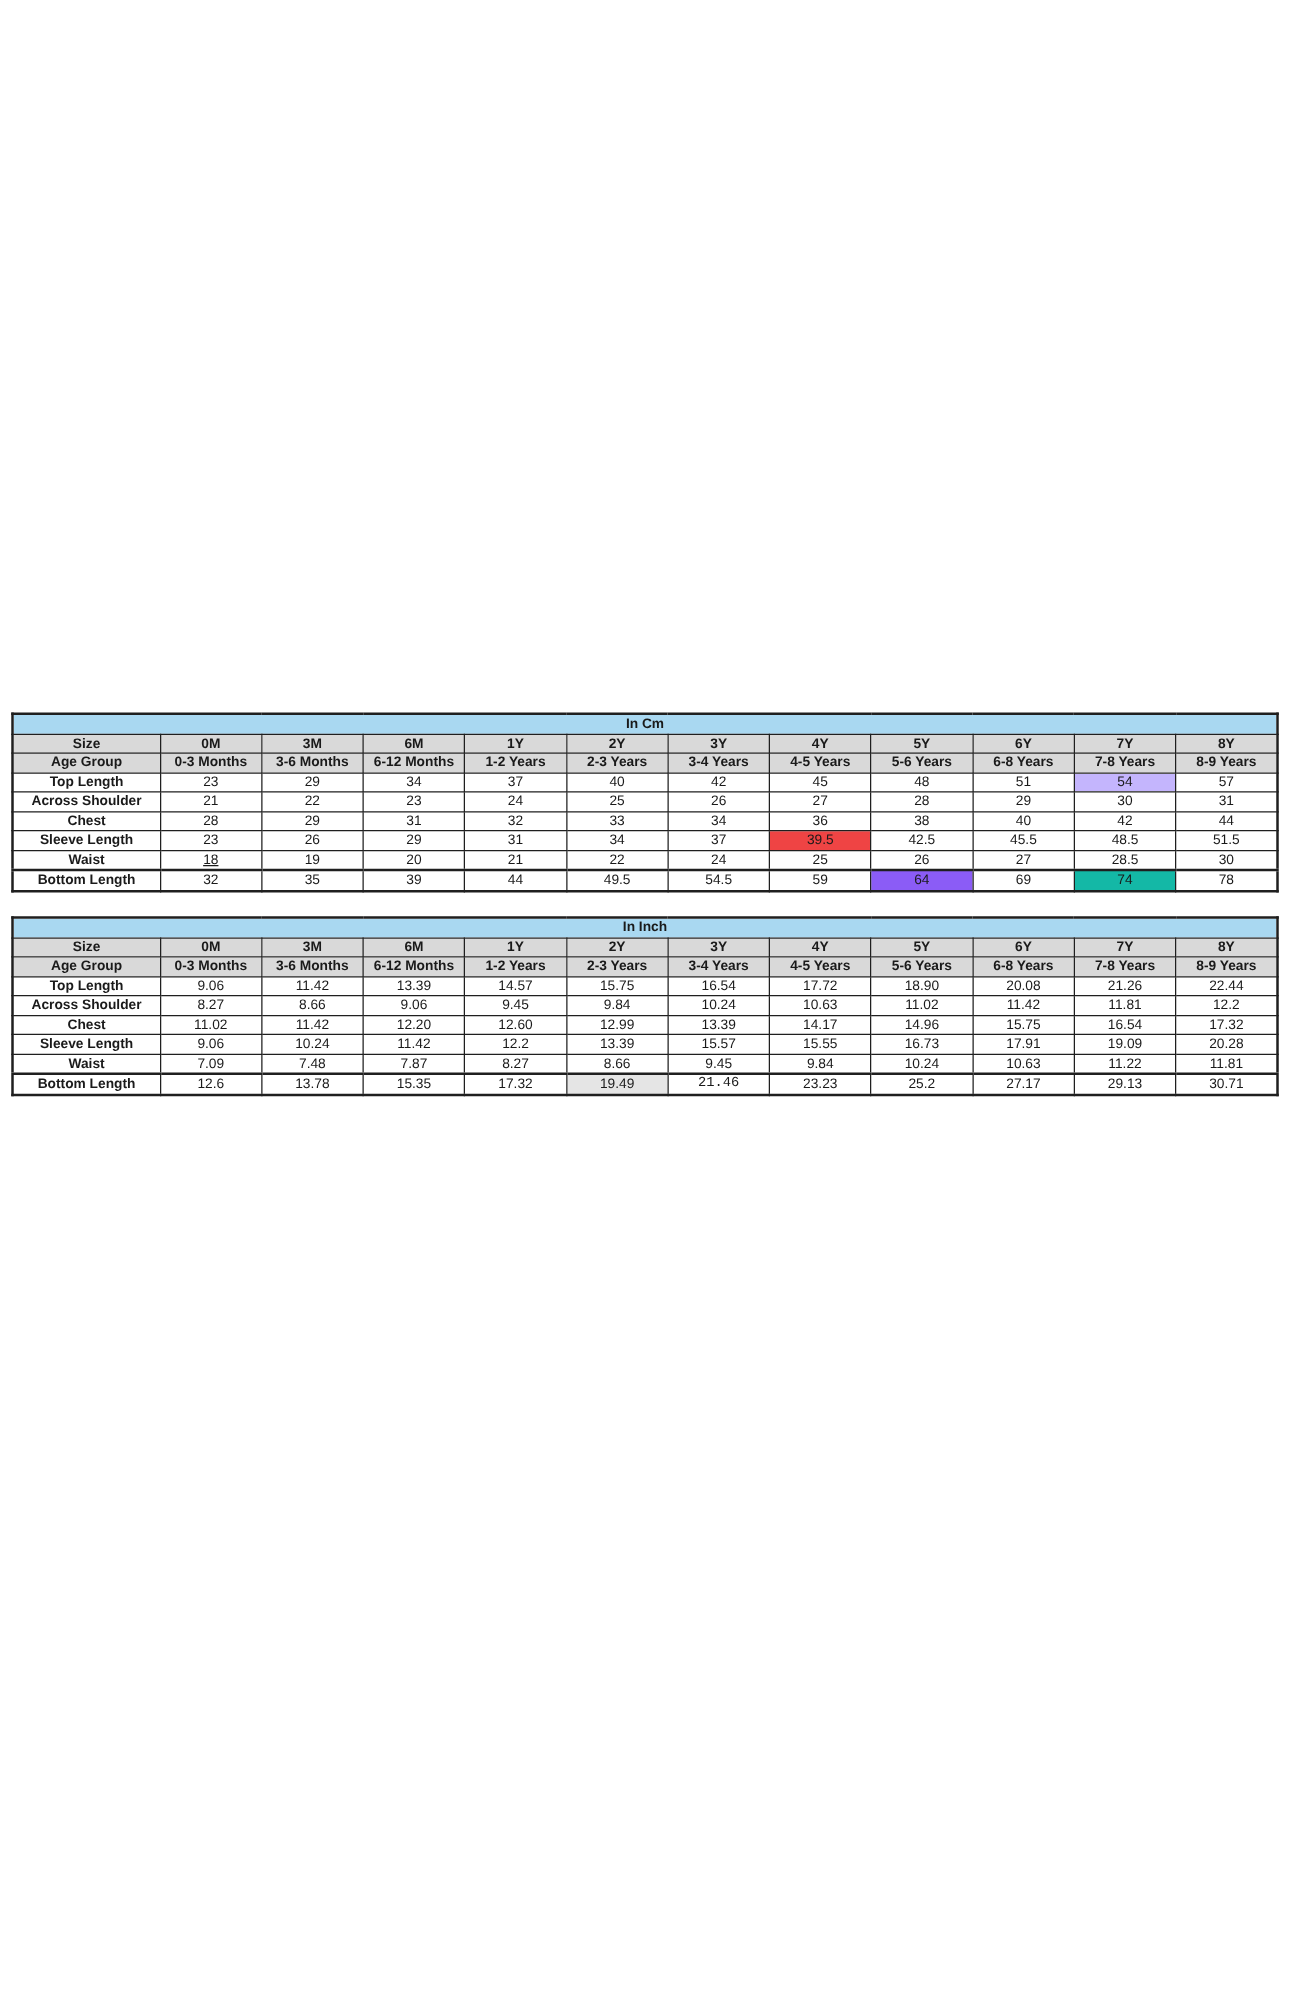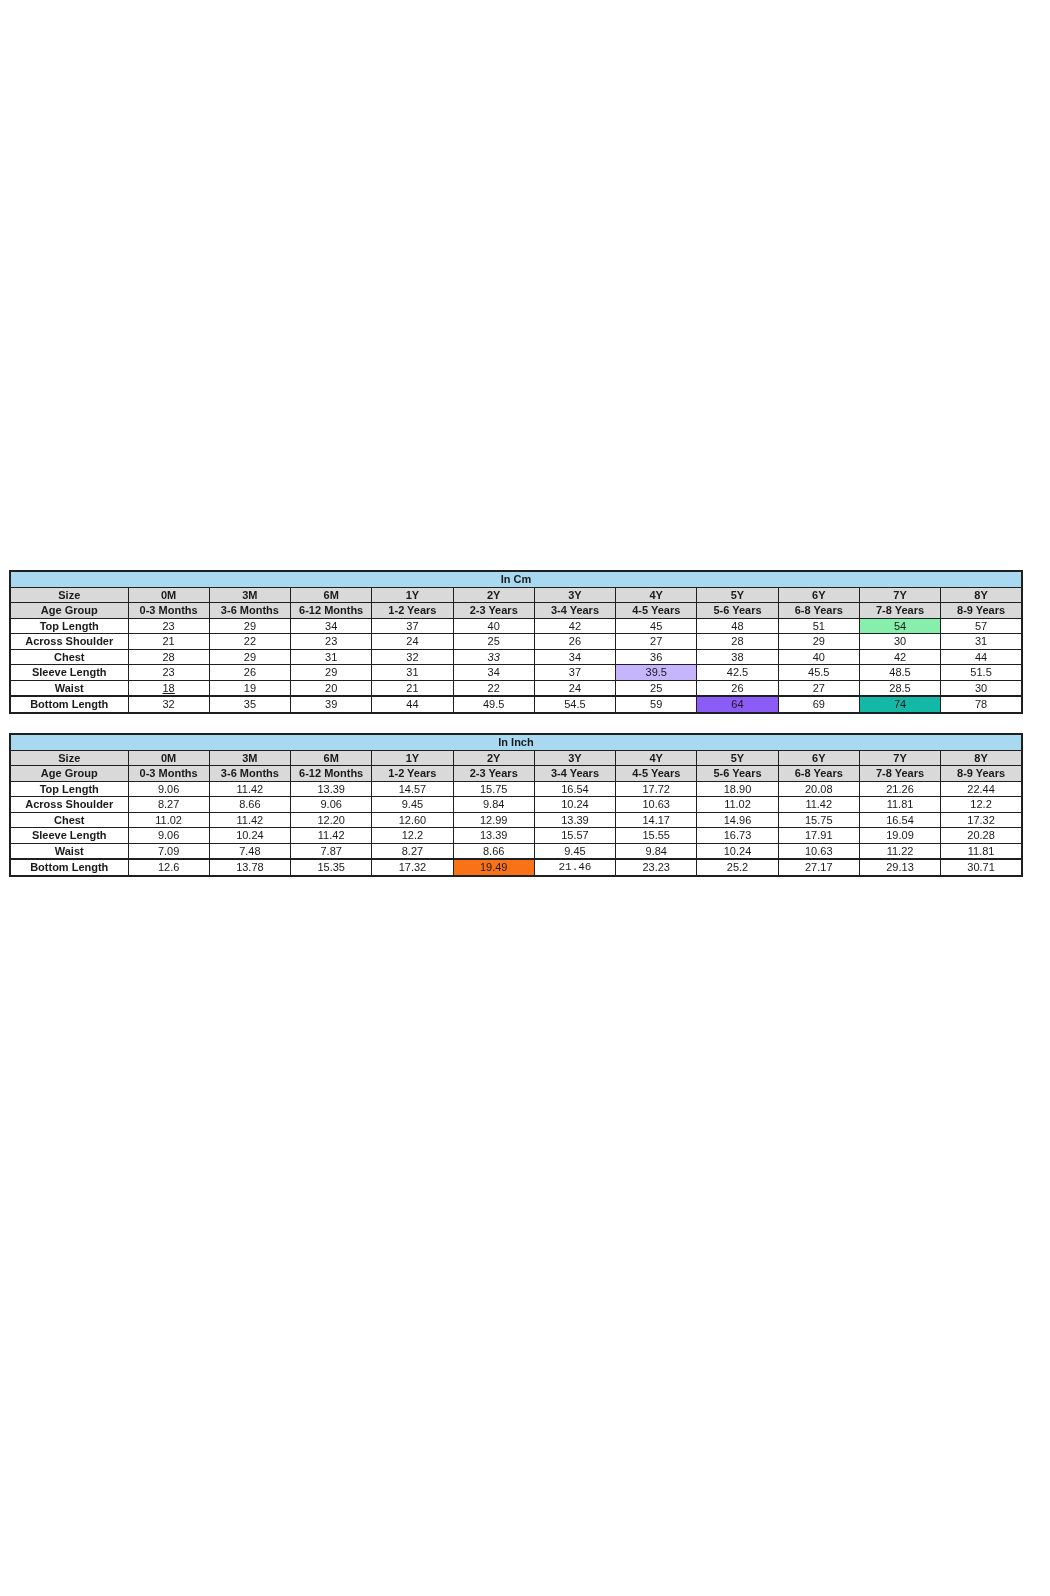--- a/index.html
+++ b/index.html
@@ -102,21 +102,21 @@
           <td class="row-label" style="background: rgb(255, 255, 255);">Top Length</td>
           <td style="background: rgb(255, 255, 255);">23</td>
           <td style="background: rgb(255, 255, 255);">29</td>
           <td style="background: rgb(255, 255, 255);">34</td>
           <td style="background: rgb(255, 255, 255);">37</td>
           <td style="background: rgb(255, 255, 255);">40</td>
           <td style="background: rgb(255, 255, 255);">42</td>
           <td style="background: rgb(255, 255, 255);">45</td>
           <td style="background: rgb(255, 255, 255);">48</td>
           <td style="background: rgb(255, 255, 255);">51</td>
-          <td style="background: #86efac;">54</td>
+          <td style="background: #c4b5fd;">54</td>
           <td style="background: rgb(255, 255, 255);">57</td>
         </tr>
         <tr>
           <td class="row-label" style="background: rgb(255, 255, 255);">Across Shoulder</td>
           <td style="background: rgb(255, 255, 255);">21</td>
           <td style="background: rgb(255, 255, 255);">22</td>
           <td style="background: rgb(255, 255, 255);">23</td>
           <td style="background: rgb(255, 255, 255);">24</td>
           <td style="background: rgb(255, 255, 255);">25</td>
           <td style="background: rgb(255, 255, 255);">26</td>
@@ -125,37 +125,37 @@
           <td style="background: rgb(255, 255, 255);">29</td>
           <td style="background: rgb(255, 255, 255);">30</td>
           <td style="background: rgb(255, 255, 255);">31</td>
         </tr>
         <tr>
           <td class="row-label" style="background: rgb(255, 255, 255);">Chest</td>
           <td style="background: rgb(255, 255, 255);">28</td>
           <td style="background: rgb(255, 255, 255);">29</td>
           <td style="background: rgb(255, 255, 255);">31</td>
           <td style="background: rgb(255, 255, 255);">32</td>
-          <td style="background: rgb(255, 255, 255); font-style: italic;">33</td>
+          <td style="background: rgb(255, 255, 255);">33</td>
           <td style="background: rgb(255, 255, 255);">34</td>
           <td style="background: rgb(255, 255, 255);">36</td>
           <td style="background: rgb(255, 255, 255);">38</td>
           <td style="background: rgb(255, 255, 255);">40</td>
           <td style="background: rgb(255, 255, 255);">42</td>
           <td style="background: rgb(255, 255, 255);">44</td>
         </tr>
         <tr>
           <td class="row-label" style="background: rgb(255, 255, 255);">Sleeve Length</td>
           <td style="background: rgb(255, 255, 255);">23</td>
           <td style="background: rgb(255, 255, 255);">26</td>
           <td style="background: rgb(255, 255, 255);">29</td>
           <td style="background: rgb(255, 255, 255);">31</td>
           <td style="background: rgb(255, 255, 255);">34</td>
           <td style="background: rgb(255, 255, 255);">37</td>
-          <td style="background: #c4b5fd; margin-top: 47px;">39.5</td>
+          <td style="background: #ef4444; margin-top: 47px;">39.5</td>
           <td style="background: rgb(255, 255, 255);">42.5</td>
           <td style="background: rgb(255, 255, 255);">45.5</td>
           <td style="background: rgb(255, 255, 255);">48.5</td>
           <td style="background: rgb(255, 255, 255);">51.5</td>
         </tr>
         <tr>
           <td class="row-label" style="background: rgb(255, 255, 255);">Waist</td>
           <td style="background: rgb(255, 255, 255); text-decoration: underline;">18</td>
           <td style="background: rgb(255, 255, 255);">19</td>
           <td style="background: rgb(255, 255, 255);">20</td>
@@ -300,21 +300,21 @@
           <td style="background: rgb(255, 255, 255);">10.63</td>
           <td style="background: rgb(255, 255, 255);">11.22</td>
           <td style="background: rgb(255, 255, 255);">11.81</td>
         </tr>
         <tr class="last-row">
           <td class="row-label" style="background: rgb(255, 255, 255);">Bottom Length</td>
           <td style="background: rgb(255, 255, 255);">12.6</td>
           <td style="background: rgb(255, 255, 255);">13.78</td>
           <td style="background: rgb(255, 255, 255);">15.35</td>
           <td style="background: rgb(255, 255, 255);">17.32</td>
-          <td style="background: #f97316;">19.49</td>
+          <td style="background: #e5e5e5;">19.49</td>
           <td style="background: rgb(255, 255, 255); font-family: Liberation Mono, monospace;">21.46</td>
           <td style="background: rgb(255, 255, 255);">23.23</td>
           <td style="background: rgb(255, 255, 255);">25.2</td>
           <td style="background: rgb(255, 255, 255);">27.17</td>
           <td style="background: rgb(255, 255, 255);">29.13</td>
           <td style="background: rgb(255, 255, 255);">30.71</td>
         </tr>
       </tbody>
     </table>
 </div>

